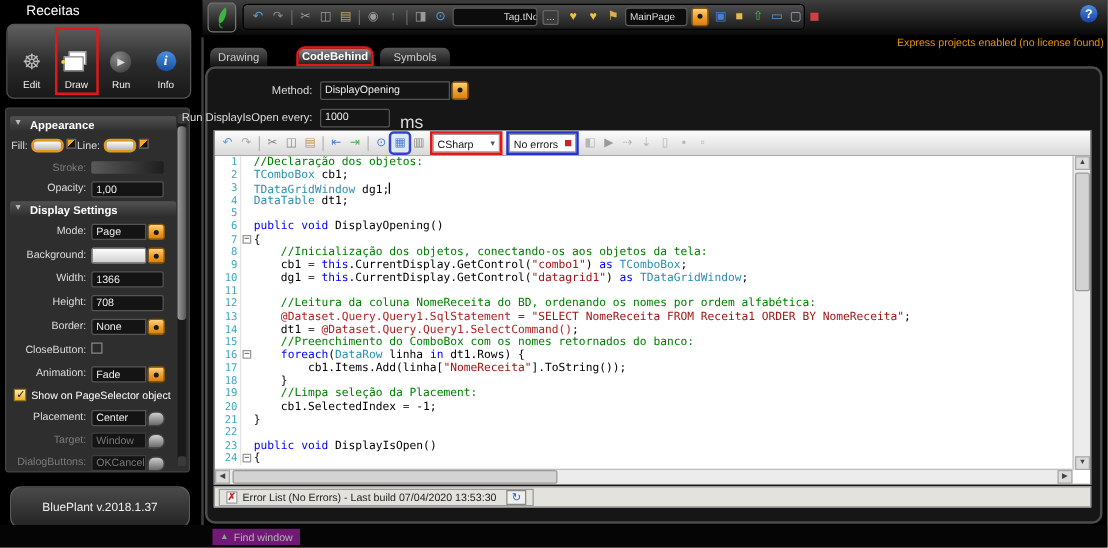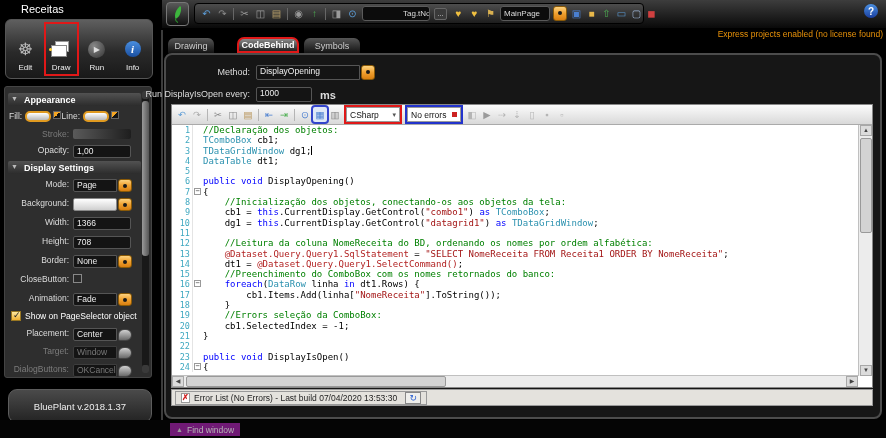--- a/index.html
+++ b/index.html
@@ -72,21 +72,21 @@
 
   
   .tab { position:absolute; top:37px; height:16px; border-radius:7px 7px 0 0; background:linear-gradient(180deg,#565656,#131313);
     color:#ccc; font-size:9px; display:flex; align-items:center; justify-content:center; border:1px solid #000; border-bottom:none; }
   .tab.active { background:linear-gradient(180deg,#8a8a8a,#222); color:#fff; font-weight:bold; border:2px solid #e01818; }
 
   
   .mainpanel { position:absolute; left:164px; top:53px; width:718px; height:366px; background:#161616; border:2px solid #4c4c4c; border-radius:8px; }
   .flabel { position:absolute; color:#ddd; font-size:9px; text-align:right; }
   .method-combo { position:absolute; left:256px; top:65px; display:flex; align-items:center; }
-  .runms { position:absolute; color:#ddd; font-size:11px;font-weight:bold; }
+  .runms { position:absolute; color:#ddd; font-size:14px; }
 
   
   .editor { position:absolute; left:171px; top:104px; width:702px; height:284px; background:#fff; border:1px solid #888; }
   .etoolbar { position:absolute; left:0; top:0; width:700px; height:20px; background:linear-gradient(180deg,#fbfbfb,#d9d9d9); border-bottom:1px solid #aaa; display:flex; align-items:center; padding:0 3px; gap:1px; }
   .etoolbar .ticon { width:14px; font-size:9.5px; }
   .etoolbar .tsep { background:#b5b5b5; }
   .boxed-blue { outline:2px solid #3344cc; border-radius:2px; background:#dfe8f7; }
   .ecombo { height:15px; background:#fff; border:1px solid #999; font-size:8.5px; color:#111; display:flex; align-items:center; padding:0 3px; width:54px; flex:none; margin:0 3px; }
   .ecombo .caretdn { margin-left:auto; font-size:7px; color:#555; }
   .ecombo.red-outline { outline:2px solid #e01818; }
@@ -455,21 +455,21 @@
           <span class="ltxt"><span class="tok-pln">        cb1.Items.Add(linha[</span><span class="tok-str">"NomeReceita"</span><span class="tok-pln">].ToString());</span></span>
         </div>
         <div class="code-line">
           <span class="ln">18</span>
           <span class="foldcol"></span>
           <span class="ltxt"><span class="tok-pln">    }</span></span>
         </div>
         <div class="code-line">
           <span class="ln">19</span>
           <span class="foldcol"></span>
-          <span class="ltxt"><span class="tok-pln">    </span><span class="tok-com">//Errors seleção da ComboBox:</span></span>
+          <span class="ltxt"><span class="tok-pln">    </span><span class="tok-com">//Limpa seleção da Placement:</span></span>
         </div>
         <div class="code-line">
           <span class="ln">20</span>
           <span class="foldcol"></span>
           <span class="ltxt"><span class="tok-pln">    cb1.SelectedIndex = -1;</span></span>
         </div>
         <div class="code-line">
           <span class="ln">21</span>
           <span class="foldcol"></span>
           <span class="ltxt"><span class="tok-pln">}</span></span>

